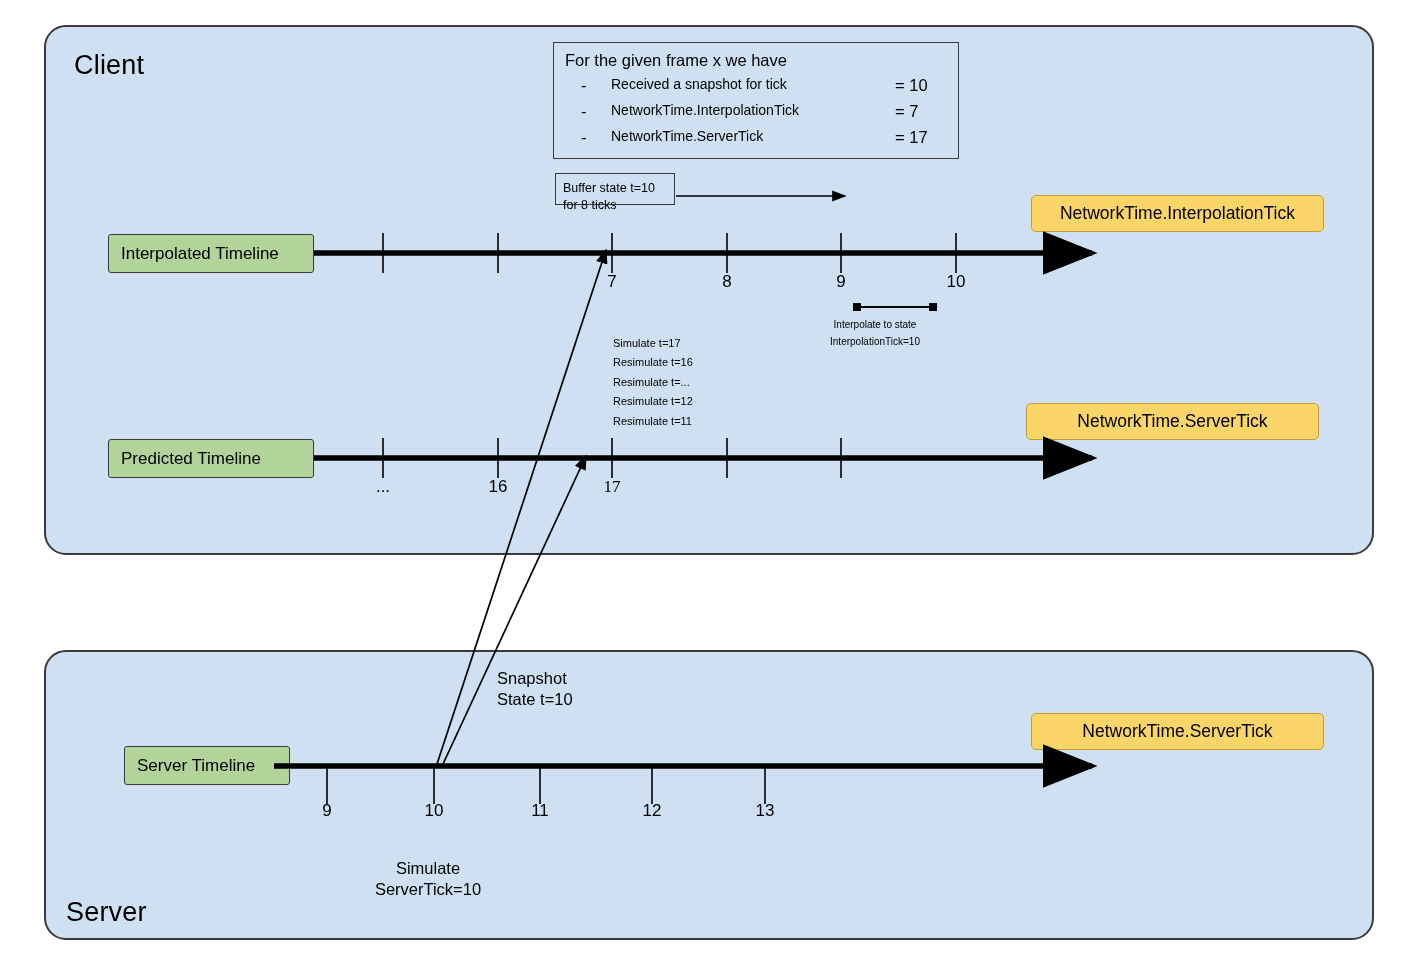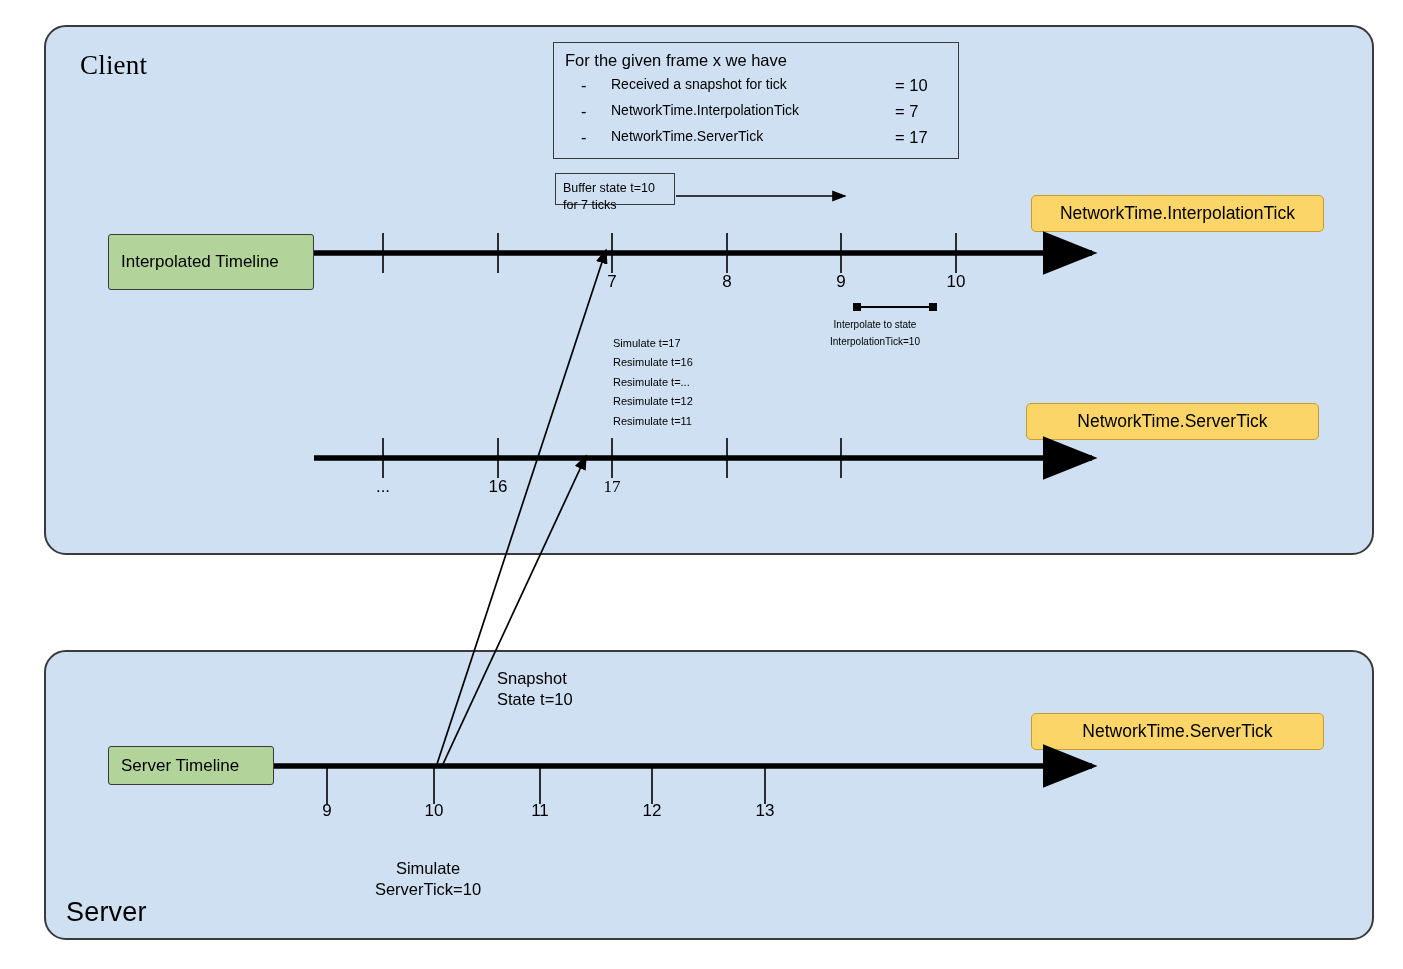--- a/index.html
+++ b/index.html
@@ -28,40 +28,40 @@
   #client-panel { left: 44px; top: 25px; width: 1330px; height: 530px; }
   #server-panel { left: 44px; top: 650px; width: 1330px; height: 290px; }
 
   .panel-title {
     position: absolute;
     font-size: 27px;
     color: #000;
     letter-spacing: 0.2px;
     white-space: nowrap;
   }
-  #client-title { left: 80px; top: 50px; font-family: Liberation Serif, serif; }
+  #client-title { left: 74px; top: 50px; }
   #server-title { left: 66px; top: 858px; margin-top: 39px; }
 
   
   .tl-label {
     position: absolute;
     background: #B2D49A;
     border: 1.6px solid #3A3A3A;
     border-radius: 3px;
     box-sizing: border-box;
     font-size: 17px;
     color: #000;
     display: flex;
     align-items: center;
     padding-left: 12px;
     white-space: nowrap;
   }
-  #label-interpolated { left: 108px; top: 234px; width: 206px; height: 56px; }
+  #label-interpolated { left: 108px; top: 234px; width: 206px; height: 39px; }
   #label-predicted    { left: 108px; top: 439px; width: 206px; height: 39px; }
-  #label-server       { left: 108px; top: 746px; width: 166px; height: 39px; }
+  #label-server       { left: 124px; top: 746px; width: 166px; height: 39px; }
 
   
   .badge {
     position: absolute;
     background: #FCD568;
     border: 1.6px solid #C89B2A;
     border-radius: 5px;
     box-sizing: border-box;
     font-size: 17.5px;
     color: #000;
@@ -145,24 +145,25 @@
     <div class="fb-txt" style="top:59px;">NetworkTime.InterpolationTick</div>
     <div class="fb-val" style="top:59px;">= 7</div>
 
     <div class="fb-dash" style="top:85px;">-</div>
     <div class="fb-txt" style="top:85px;">NetworkTime.ServerTick</div>
     <div class="fb-val" style="top:85px;">= 17</div>
   </div>
 
   <div class="note-box" id="buffer-box">
     <div class="bb-line" style="top:7px;">Buffer state t=10</div>
-    <div class="bb-line" style="top:24px;">for 7 ticks</div>
+    <div class="bb-line" style="top:24px;">for 8 ticks</div>
   </div>
 
   <div class="tl-label" id="label-interpolated">Interpolated Timeline</div>
+  <div class="tl-label" id="label-predicted">Predicted Timeline</div>
   <div class="tl-label" id="label-server">Server Timeline</div>
 
   <div class="badge" id="badge-interp-tick">NetworkTime.InterpolationTick</div>
   <div class="badge" id="badge-server-tick">NetworkTime.ServerTick</div>
   <div class="badge" id="badge-server-tick2">NetworkTime.ServerTick</div>
 
   <div class="free-text" id="resim-block">Simulate t=17
 Resimulate t=16
 Resimulate t=...
 Resimulate t=12

